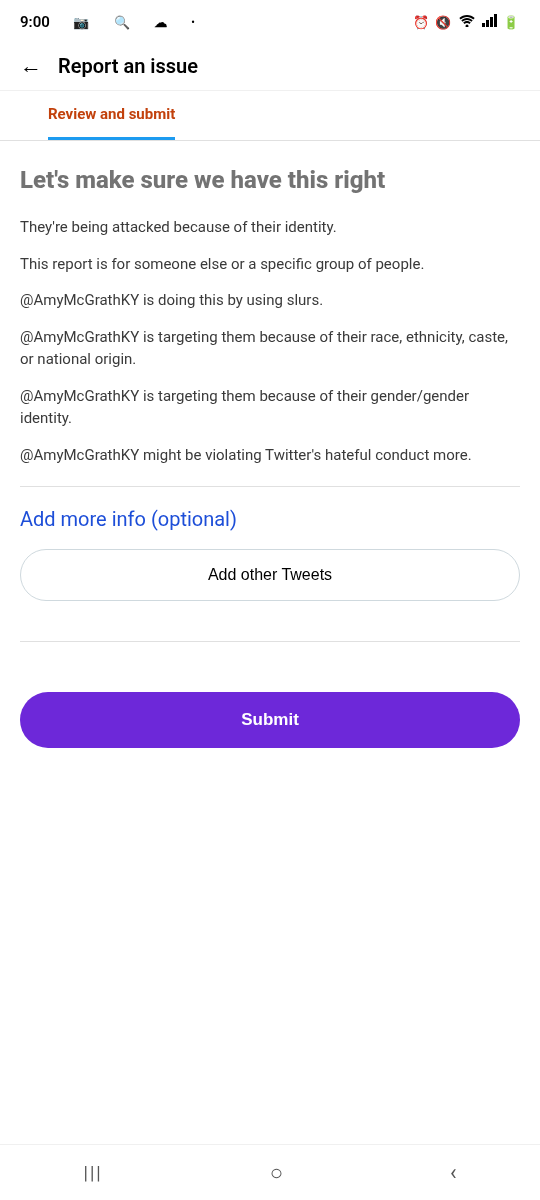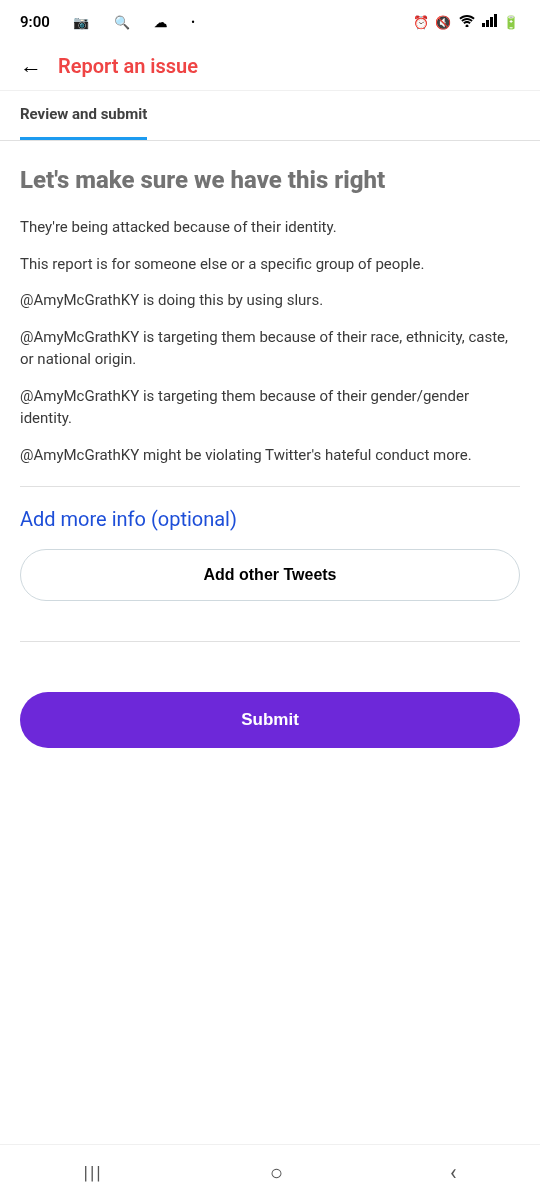--- a/index.html
+++ b/index.html
@@ -58,38 +58,39 @@
       color: #000;
       cursor: pointer;
       line-height: 1;
       display: flex;
       align-items: center;
     }
 
     .header-title {
       font-size: 20px;
       font-weight: 600;
-      color: #ef4444;
+      color: #000000;
     }
 
     
     .tab-bar {
       display: flex;
       border-bottom: 1px solid #e0e0e0;
       padding: 0 20px;
     }
 
     .tab-item {
       padding: 14px 0;
       font-size: 15px;
       font-weight: 700;
-      color: #404040;
+      color: #c2410c;
       border-bottom: 3px solid #1d9bf0;
       margin-right: 24px;
       cursor: pointer;
+      margin-left: 28px;
     }
 
     
     .content {
       padding: 24px 20px;
       flex: 1;
     }
 
     .review-heading {
       font-size: 24px;
@@ -119,21 +120,21 @@
       margin-bottom: 18px;
     }
 
     .add-tweets-btn {
       width: 100%;
       padding: 16px;
       border: 1.5px solid #cfd9de;
       border-radius: 50px;
       background: #ffffff;
       font-size: 16px;
-      font-weight: 700;
+      font-weight: 400;
       color: #000;
       cursor: pointer;
       text-align: center;
       margin-bottom: 20px;
     }
 
     .submit-btn {
       width: 100%;
       padding: 18px;
       border: none;

